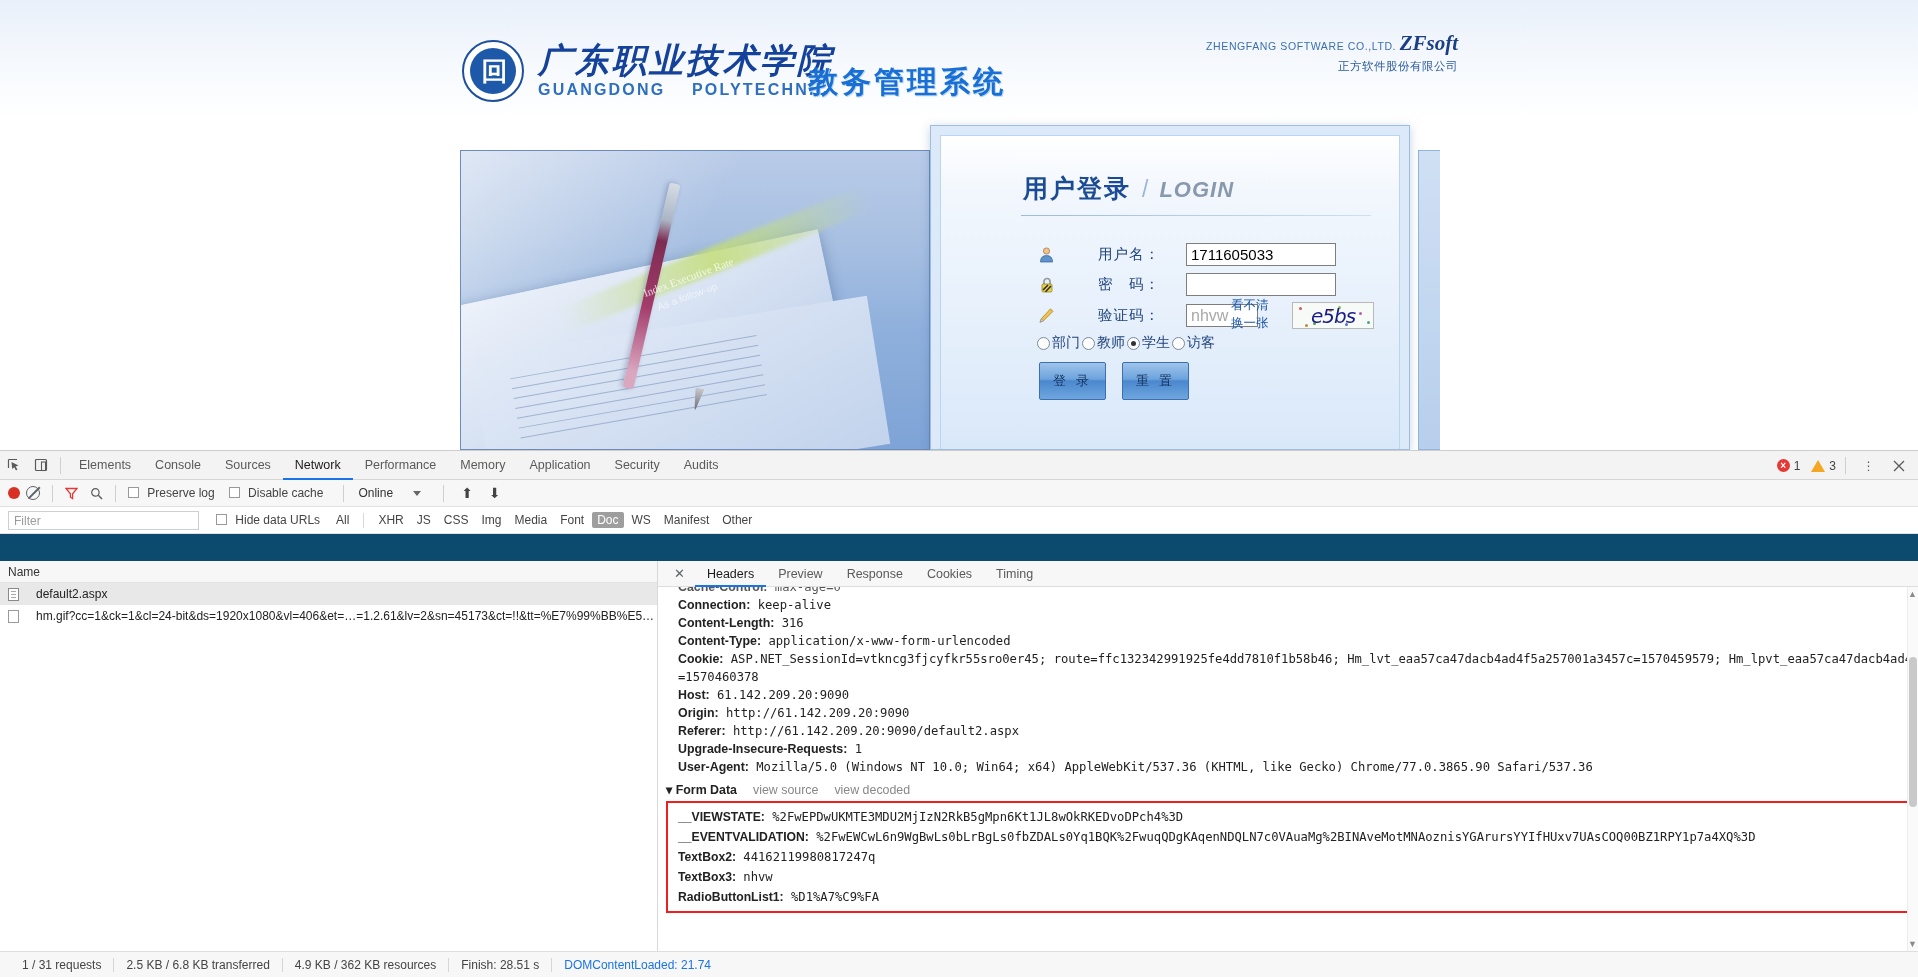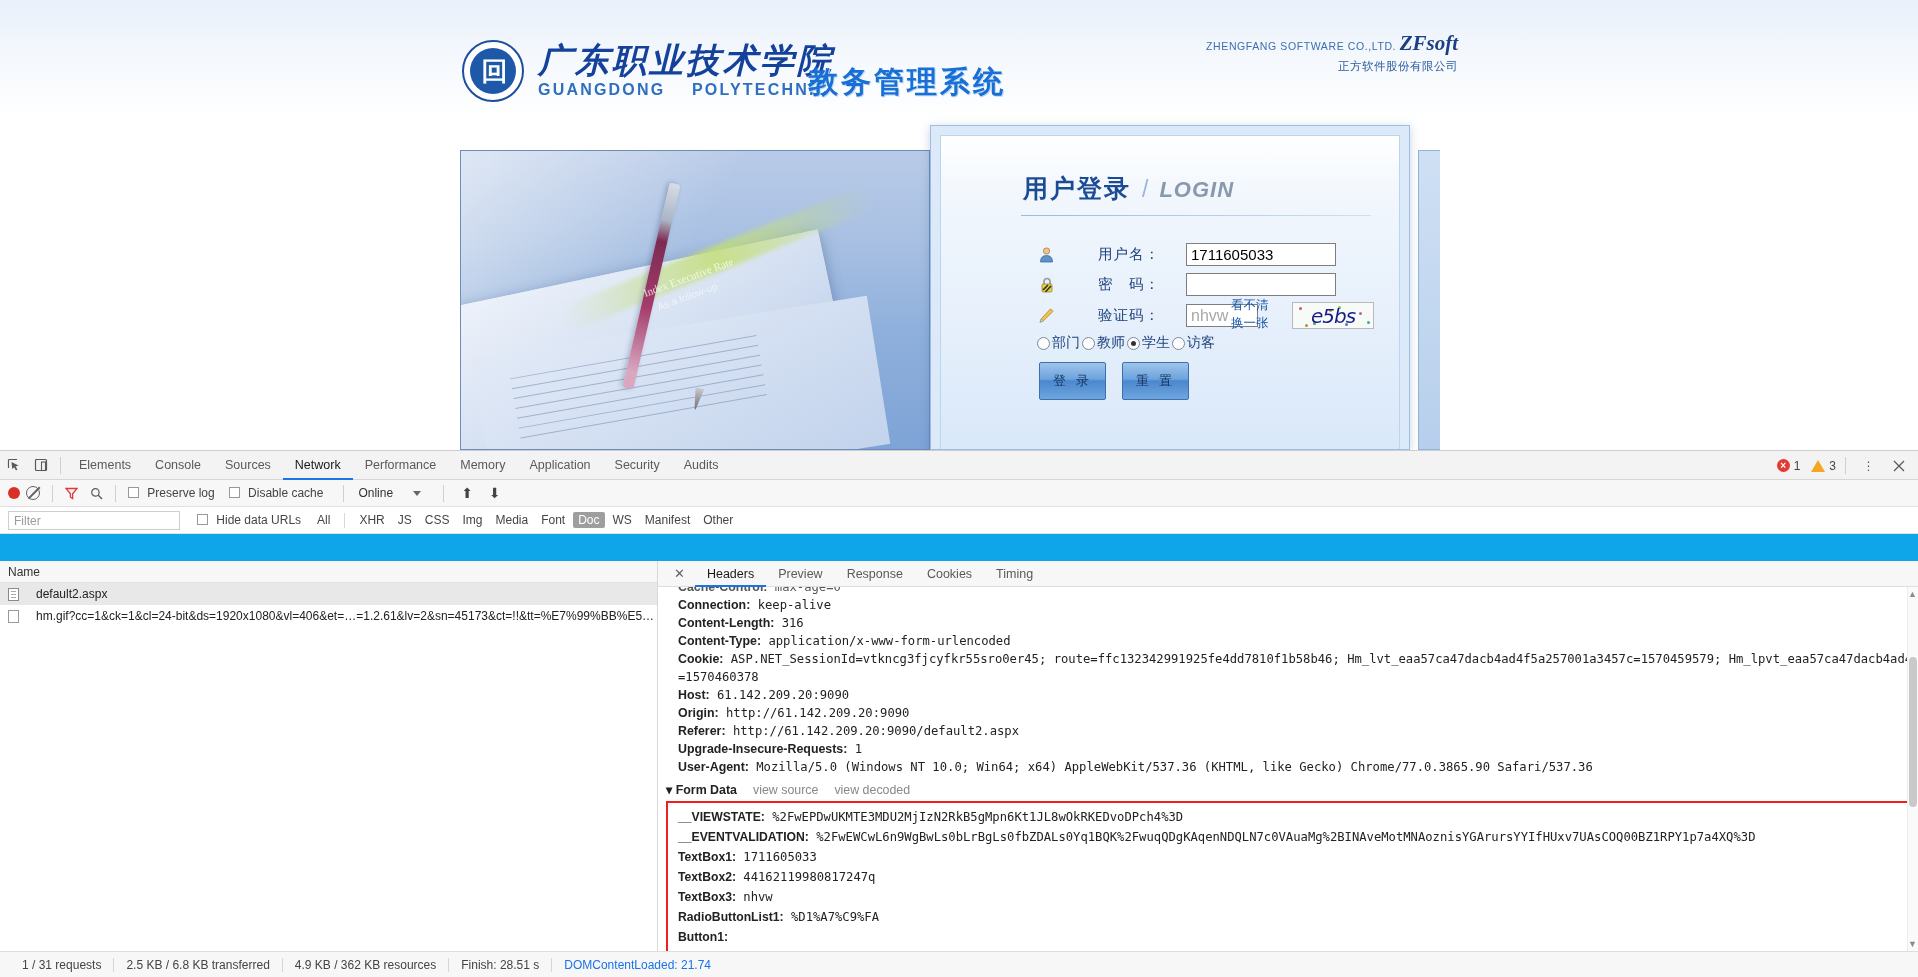--- a/index.html
+++ b/index.html
@@ -234,21 +234,21 @@
   }
   .right-col {
     position: absolute; left: 1418px; top: 150px; width: 22px; height: 300px;
     background: linear-gradient(to bottom, #cfe0f4, #b7cfec);
     border: 1px solid #93b5dc; border-right: none;
   }
 
   
   #devtools {
     position: absolute; left: 0; top: 450px; width: 1918px; height: 527px;
-    background: #0ea5e9;
+    background: #0c4a6e;
     border-top: 1px solid #cdcdcd;
     font-size: 12px; color: #303030;
   }
   .dt-tabbar {
     height: 29px; display: flex; align-items: center;
     border-bottom: 1px solid #d6d6d6; background: #f3f3f3;
     position: relative;
   }
   .dt-iconbtn {
     width: 27px; height: 27px; display: flex; align-items: center; justify-content: center;
@@ -288,21 +288,21 @@
   .online-sel { font-size: 12px; color: #333; margin-left: 2px; cursor: pointer; }
   .caret-dn { width: 0; height: 0; border-left: 4px solid transparent; border-right: 4px solid transparent;
               border-top: 5px solid #666; margin: 0 10px 0 14px; }
   .arrow-btn { font-size: 14px; color: #444; padding: 0 5px; cursor: pointer; }
 
   .dt-filterbar {
     height: 27px; display: flex; align-items: center; padding: 0 8px;
     border-bottom: 1px solid #e0e0e0; background: #ffffff; gap: 3px;
   }
   .filter-box {
-    width: 172px; height: 19px; border: 1px solid #cfcfcf; background: #fff;
+    width: 191px; height: 19px; border: 1px solid #cfcfcf; background: #fff;
     font-size: 12px; color: #9b9b9b; padding: 0 5px; line-height: 18px;
     margin-right: 14px;
   }
   .ftype { font-size: 12px; color: #444; padding: 1px 5px; cursor: pointer; border-radius: 2px; }
   .ftype.sel { background: #9e9e9e; color: #fff; }
   .vsep { width: 1px; height: 15px; background: #d8d8d8; margin: 0 6px; }
 
   
   .dt-body { position: absolute; left: 0; top: 110px; right: 0; bottom: 26px; display: flex; }
   .pane-left { width: 658px; border-right: 1px solid #d8d8d8; position: relative; background: #fff; }
@@ -695,38 +695,30 @@
         <div class="fd-box">
           <div class="fd-line">
             <b>__VIEWSTATE:</b>
             <span>%2FwEPDwUKMTE3MDU2MjIzN2RkB5gMpn6Kt1JL8wOkRKEDvoDPch4%3D</span>
           </div>
           <div class="fd-line">
             <b>__EVENTVALIDATION:</b>
             <span>%2FwEWCwL6n9WgBwLs0bLrBgLs0fbZDALs0Yq1BQK%2FwuqQDgKAqenNDQLN7c0VAuaMg%2BINAveMotMNAoznisYGArursYYIfHUxv7UAsCOQ00BZ1RPY1p7a4XQ%3D</span>
           </div>
           <div class="fd-line">
-            <b>TextBox1:</b>
-            <span>1711605033</span>
-          </div>
-          <div class="fd-line">
             <b>TextBox2:</b>
             <span>44162119980817247q</span>
           </div>
           <div class="fd-line">
             <b>TextBox3:</b>
             <span>nhvw</span>
           </div>
           <div class="fd-line">
             <b>RadioButtonList1:</b>
             <span>%D1%A7%C9%FA</span>
-          </div>
-          <div class="fd-line">
-            <b>Button1:</b>
-            <span></span>
           </div>
         </div>
       </div>
 
       <div class="scrollbar-v">
         <div class="sb-arrow" style="top:2px">▲</div>
         <div class="sb-thumb"></div>
         <div class="sb-arrow" style="bottom:2px">▼</div>
       </div>
     </div>

